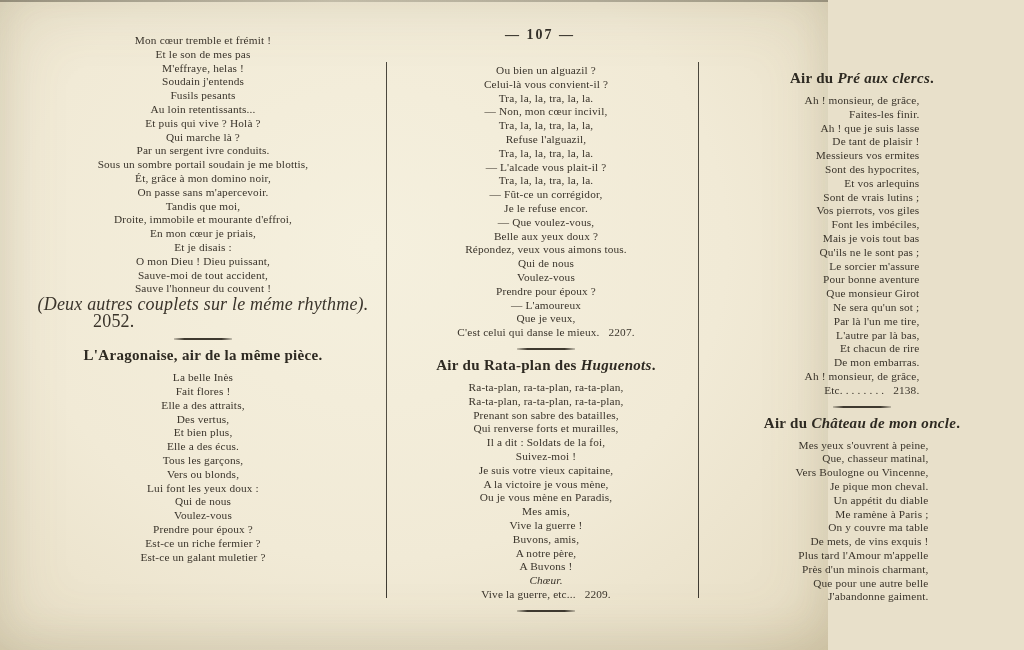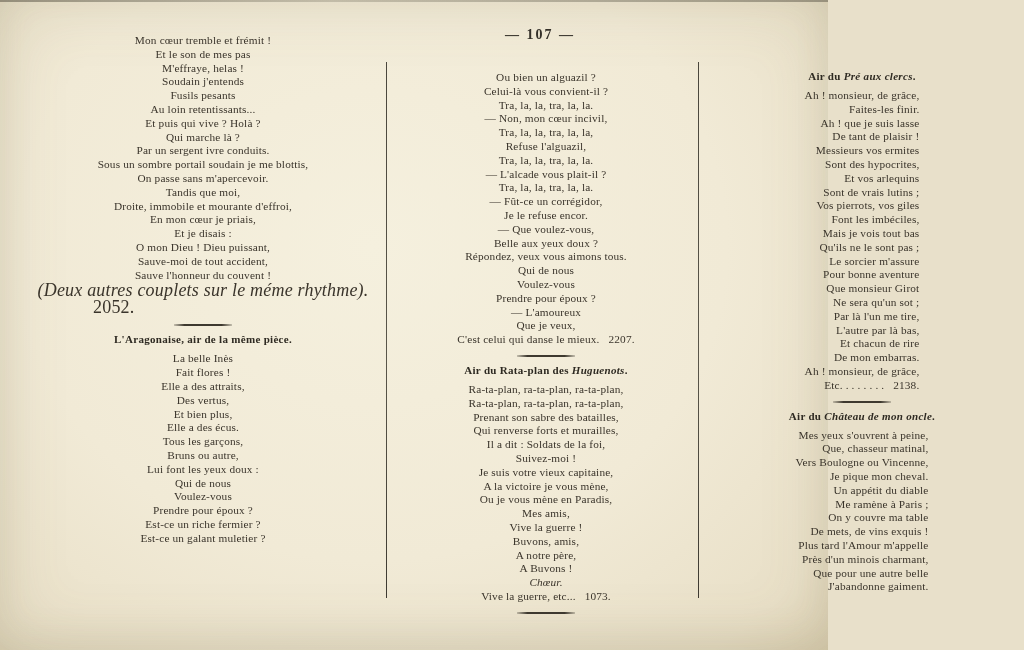--- a/index.html
+++ b/index.html
@@ -18,31 +18,31 @@
     content: ""; position: absolute; left: 0; top: 0; width: 100%; height: 2px;
     background: linear-gradient(to right, rgba(90,85,70,.55), rgba(90,85,70,.25) 40%, rgba(90,85,70,.5));
   }
   .page-number {
     position: absolute; top: 27px; left: 440px; width: 200px;
     text-align: center; font-size: 14px; letter-spacing: 2px;
     font-weight: bold; color: #343029;
   }
   .column { position: absolute; font-size: 11.3px; letter-spacing: .15px; }
   .col-1 { left: 28px;  top: 34px; width: 350px; }
-  .col-2 { left: 402px; top: 71px; width: 288px; }
+  .col-2 { left: 402px; top: 64px; width: 288px; }
   .col-3 { left: 716px; top: 66px; width: 292px; }
   .vrule {
     position: absolute; top: 62px; width: 1px; height: 536px;
     background: linear-gradient(to bottom, #4a463c 0%, #5a564a 55%, #3e3a31 100%);
   }
   .vrule-1 { left: 386px; }
   .vrule-2 { left: 698px; }
   .song-section { text-align: center; }
   .section-heading {
-    font-size: 11px; font-weight: bold; color: #2e2a22;
+    font-size: 15px; font-weight: bold; color: #2e2a22;
     margin: 4px 0 7px 0; letter-spacing: .3px;
   }
   .section-heading em { font-style: italic; }
   .verse { }
   .line { line-height: 13.8px; white-space: pre-wrap; }
   .line.italic { font-style: italic; }
   .line.note { font-size: 18px; line-height: 17px; letter-spacing: .2px; }
   .line.left { text-align: left; }
   .verse-block-left { display: inline-block; text-align: right; }
   .hdivider {
@@ -63,20 +63,21 @@
           <div class="line">Mon cœur tremble et frémit !</div>
           <div class="line">Et le son de mes pas</div>
           <div class="line">M'effraye, helas !</div>
           <div class="line">Soudain j'entends</div>
           <div class="line">Fusils pesants</div>
           <div class="line">Au loin retentissants...</div>
           <div class="line">Et puis qui vive ? Holà ?</div>
           <div class="line">Qui marche là ?</div>
           <div class="line">Par un sergent ivre conduits.</div>
           <div class="line">Sous un sombre portail soudain je me blottis,</div>
+          <div class="line">Ét, grâce à mon domino noir,</div>
           <div class="line">On passe sans m'apercevoir.</div>
           <div class="line">Tandis que moi,</div>
           <div class="line">Droite, immobile et mourante d'effroi,</div>
           <div class="line">En mon cœur je priais,</div>
           <div class="line">Et je disais :</div>
           <div class="line">O mon Dieu ! Dieu puissant,</div>
           <div class="line">Sauve-moi de tout accident,</div>
           <div class="line">Sauve l'honneur du couvent !</div>
           <div class="line italic note">(Deux autres couplets sur le méme rhythme).</div>
           <div class="line note left" style="padding-left: 65px;">2052.</div>
@@ -86,21 +87,21 @@
       <div class="song-section">
         <div class="section-heading"><span>L'Aragonaise, air de la même pièce.</span></div>
         <div class="verse">
           <div class="line">La belle Inès</div>
           <div class="line">Fait flores !</div>
           <div class="line">Elle a des attraits,</div>
           <div class="line">Des vertus,</div>
           <div class="line">Et bien plus,</div>
           <div class="line">Elle a des écus.</div>
           <div class="line">Tous les garçons,</div>
-          <div class="line">Bruns ou autre,</div>
+          <div class="line">Vers ou blonds,</div>
           <div class="line">Lui font les yeux doux :</div>
           <div class="line">Qui de nous</div>
           <div class="line">Voulez-vous</div>
           <div class="line">Prendre pour époux ?</div>
           <div class="line">Est-ce un riche fermier ?</div>
           <div class="line">Est-ce un galant muletier ?</div>
         </div>
       </div>
     </div>
   <div class="column col-2">
@@ -140,21 +141,21 @@
           <div class="line">Suivez-moi !</div>
           <div class="line">Je suis votre vieux capitaine,</div>
           <div class="line">A la victoire je vous mène,</div>
           <div class="line">Ou je vous mène en Paradis,</div>
           <div class="line">Mes amis,</div>
           <div class="line">Vive la guerre !</div>
           <div class="line">Buvons, amis,</div>
           <div class="line">A notre père,</div>
           <div class="line">A Buvons !</div>
           <div class="line italic">Chœur.</div>
-          <div class="line">Vive la guerre, etc...   1073.</div>
+          <div class="line">Vive la guerre, etc...   2209.</div>
         </div>
       </div>
       <div class="hdivider"></div>
     </div>
   <div class="column col-3">
       <div class="song-section">
         <div class="section-heading"><span>Air du </span><em>Pré aux clercs</em><span>.</span></div>
         <div class="verse"><div class="verse-block-left"><div class="line">Ah ! monsieur, de grâce,</div><div class="line">Faites-les finir.</div><div class="line">Ah ! que je suis lasse</div><div class="line">De tant de plaisir !</div><div class="line">Messieurs vos ermites</div><div class="line">Sont des hypocrites,</div><div class="line">Et vos arlequins</div><div class="line">Sont de vrais lutins ;</div><div class="line">Vos pierrots, vos giles</div><div class="line">Font les imbéciles,</div><div class="line">Mais je vois tout bas</div><div class="line">Qu'ils ne le sont pas ;</div><div class="line">Le sorcier m'assure</div><div class="line">Pour bonne aventure</div><div class="line">Que monsieur Girot</div><div class="line">Ne sera qu'un sot ;</div><div class="line">Par là l'un me tire,</div><div class="line">L'autre par là bas,</div><div class="line">Et chacun de rire</div><div class="line">De mon embarras.</div><div class="line">Ah ! monsieur, de grâce,</div><div class="line">Etc. . . . . . . .   2138.</div></div></div>
       </div>
       <div class="hdivider"></div>

